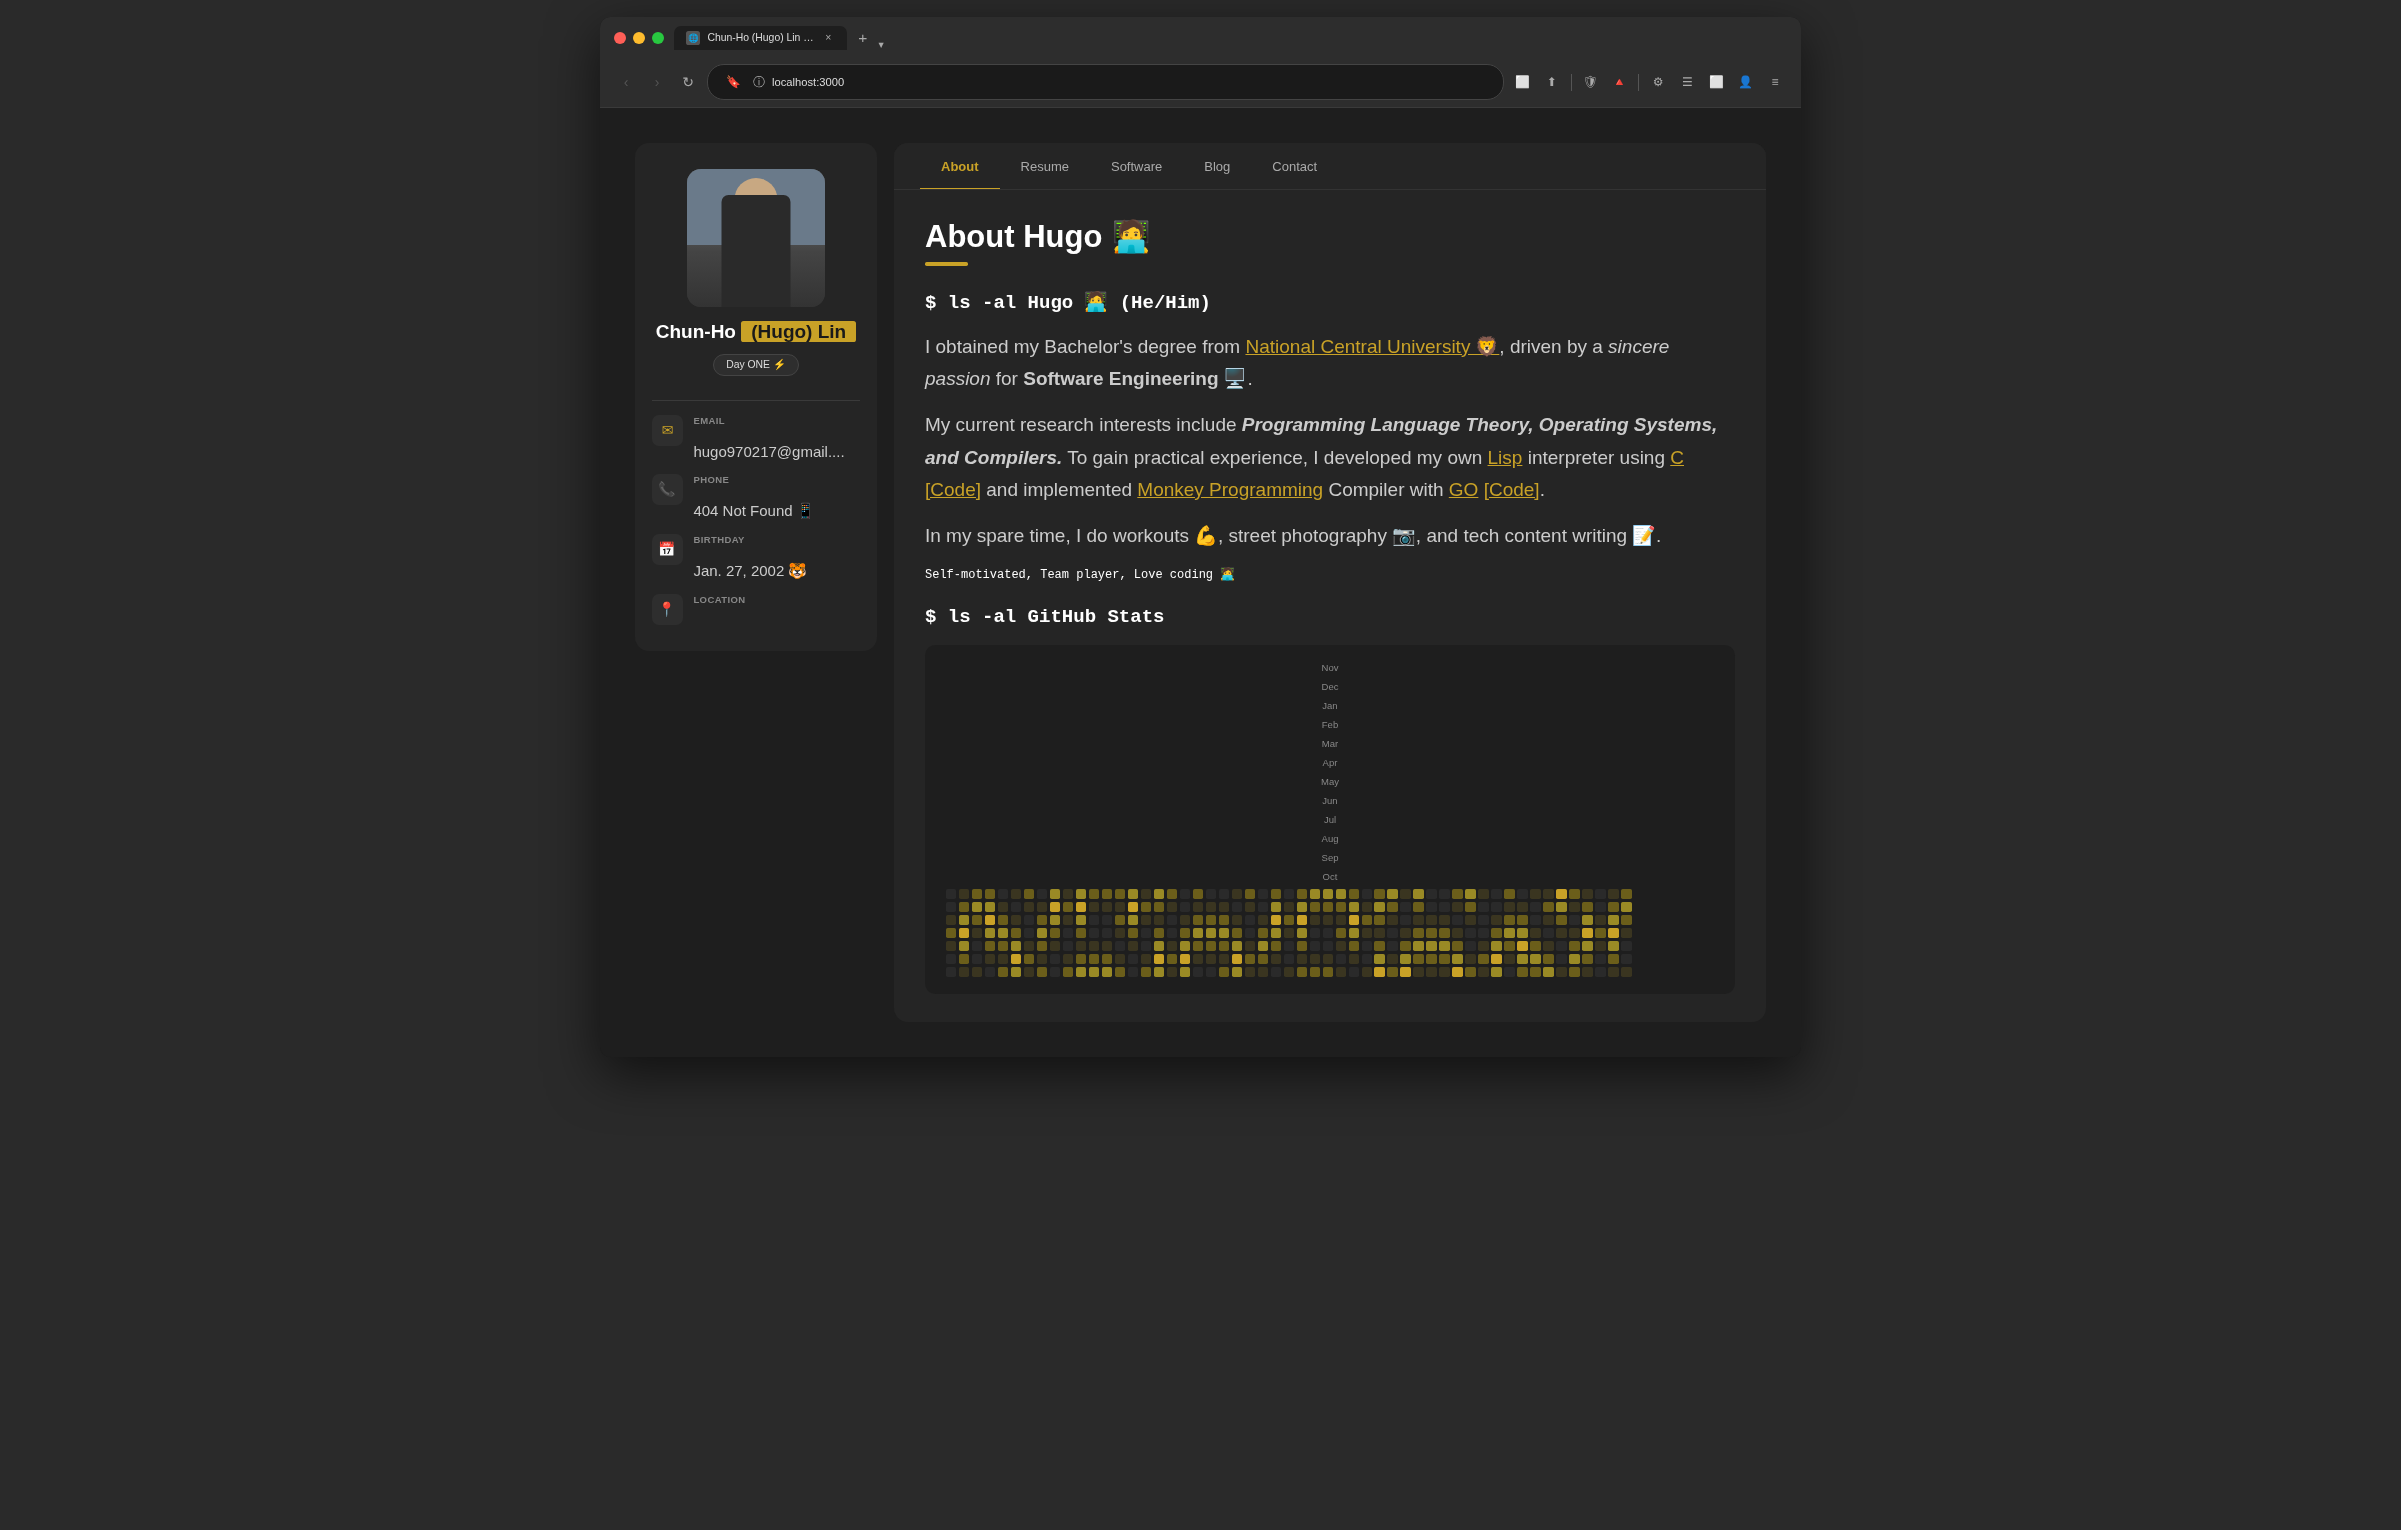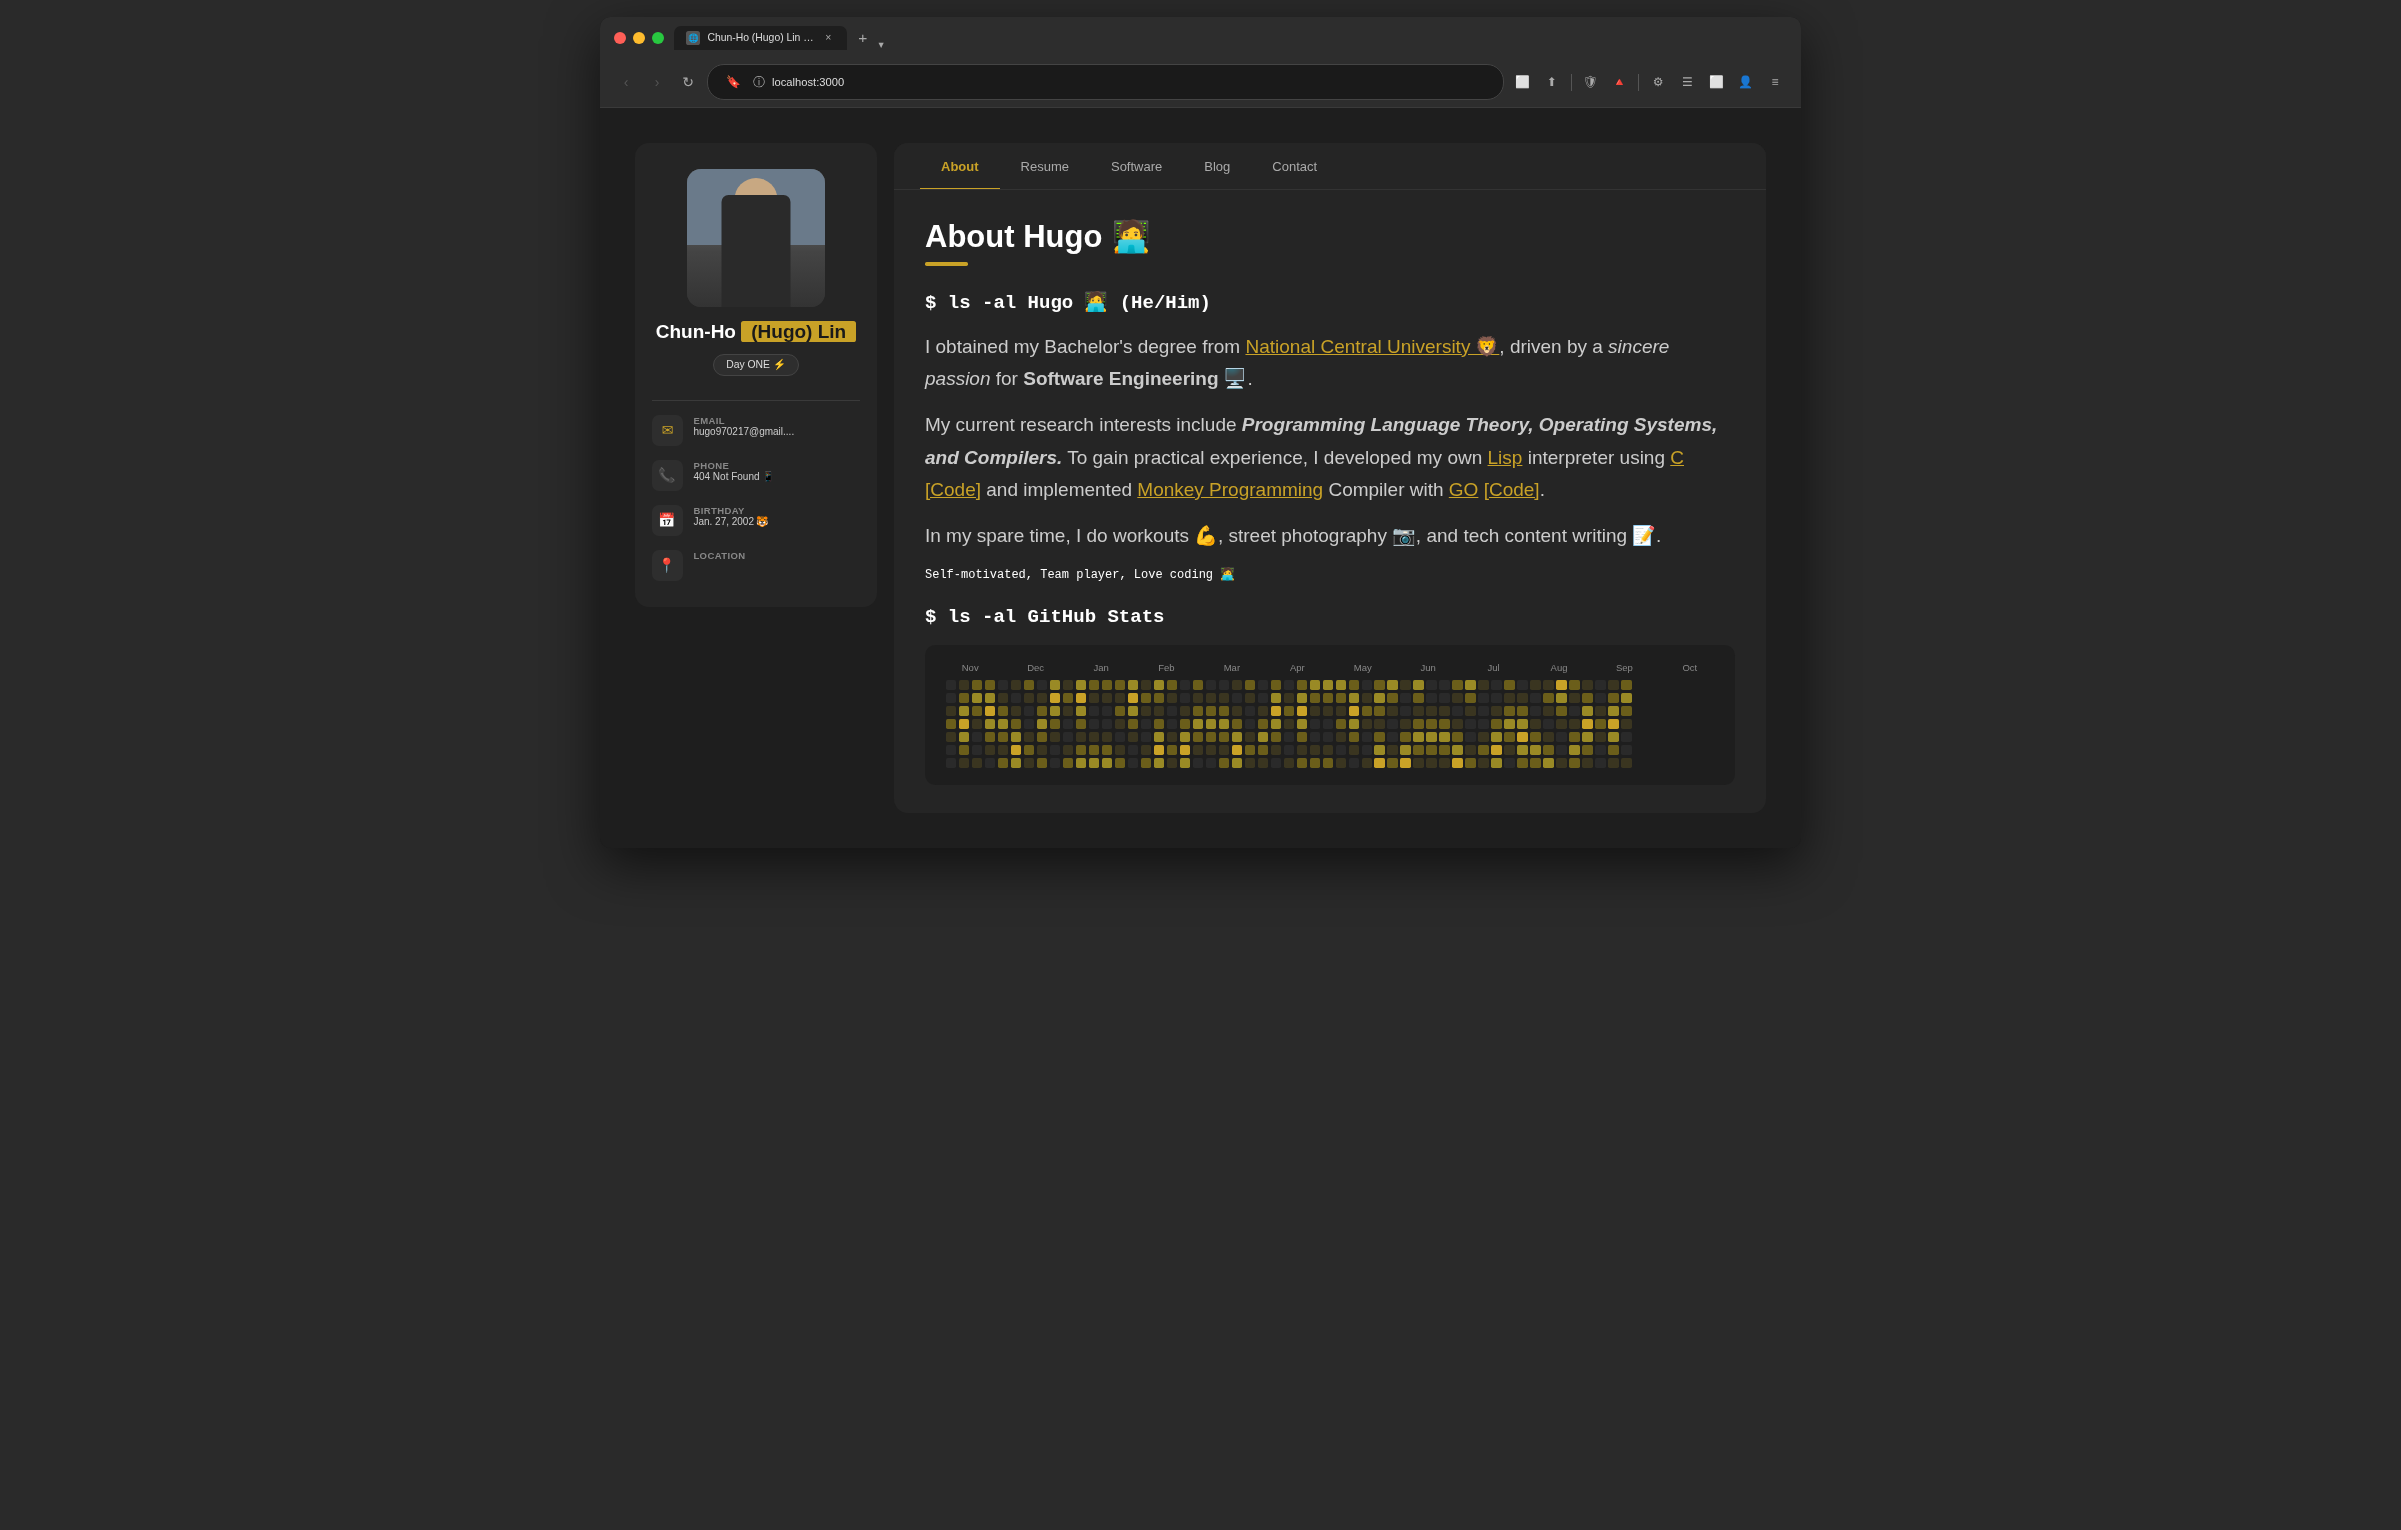--- a/index.html
+++ b/index.html
@@ -294,23 +294,23 @@
 
     .info-content {}
     .info-label {
       font-size: 9.5px;
       color: #888;
       font-weight: 600;
       text-transform: uppercase;
       letter-spacing: 0.4px;
     }
     .info-value {
-      font-size: 10px;
+      font-size: 15px;
       color: #ccc;
-      margin-top: 0;
+      margin-top: 17px;
     }
 
     
     .main-content {
       flex: 1;
       background: #252525;
       border-radius: 14px;
       overflow: hidden;
     }
 
@@ -401,23 +401,24 @@
 
     .github-calendar {
       background: #1e1e1e;
       border-radius: 10.4px;
       padding: 17px 21px;
       margin-top: 14px;
     }
 
     .calendar-months {
       display: flex;
-      gap: 17px;
+      gap: 8px;
       margin-bottom: 7px;
       padding-left: 0;
+      flex-direction: column;
     }
 
     .month-label {
       font-size: 9.5px;
       color: #888;
       flex: 1;
       text-align: center;
     }
 
     .calendar-grid {

